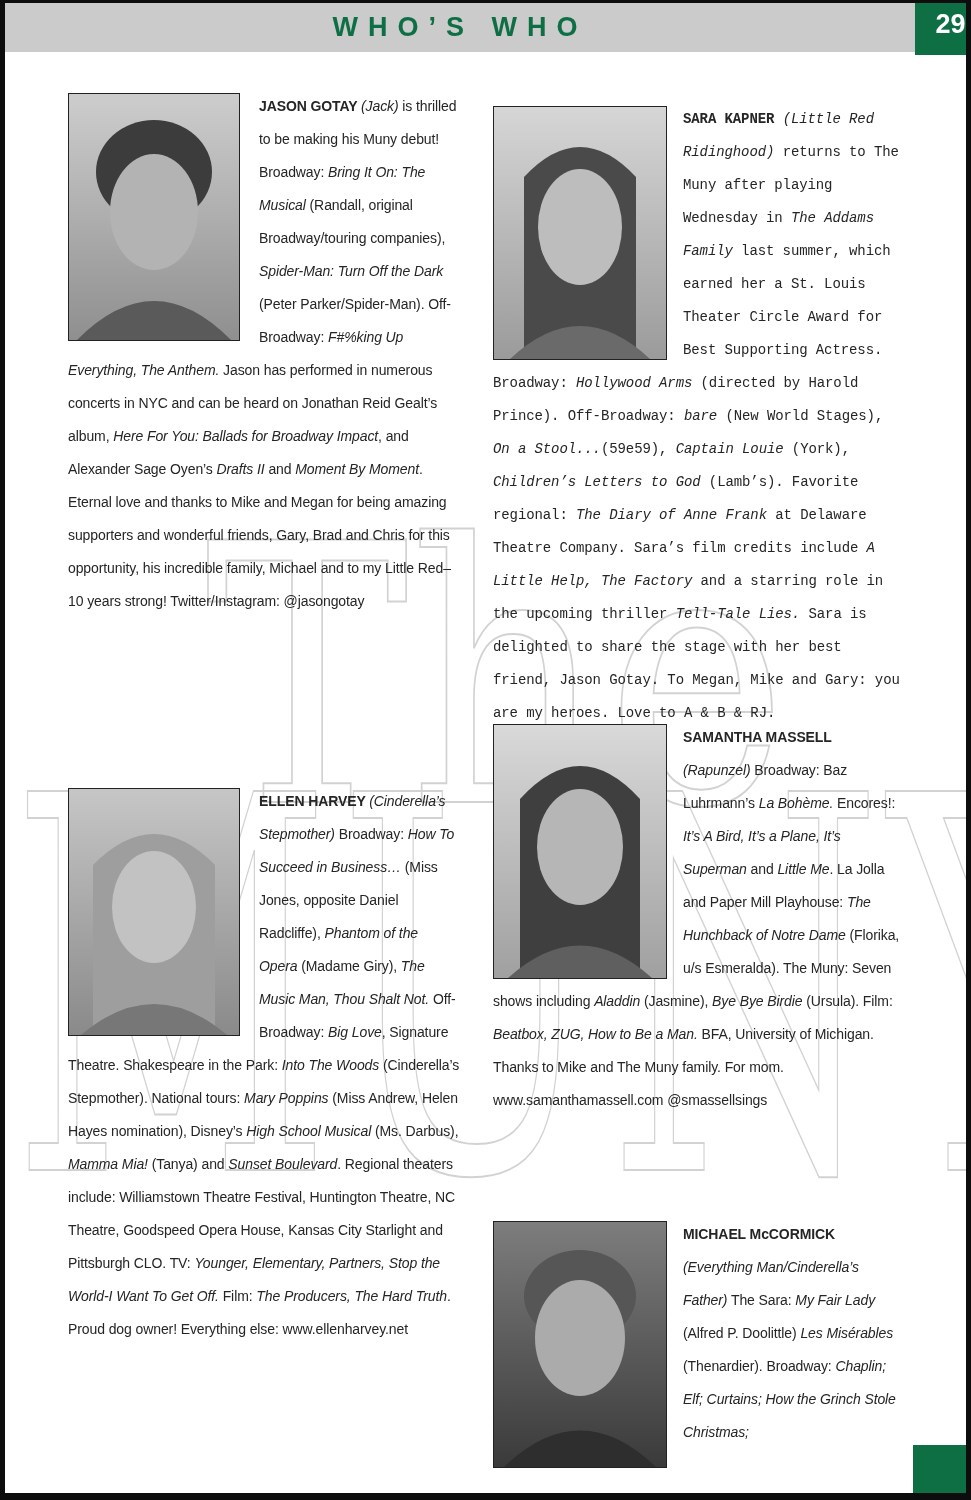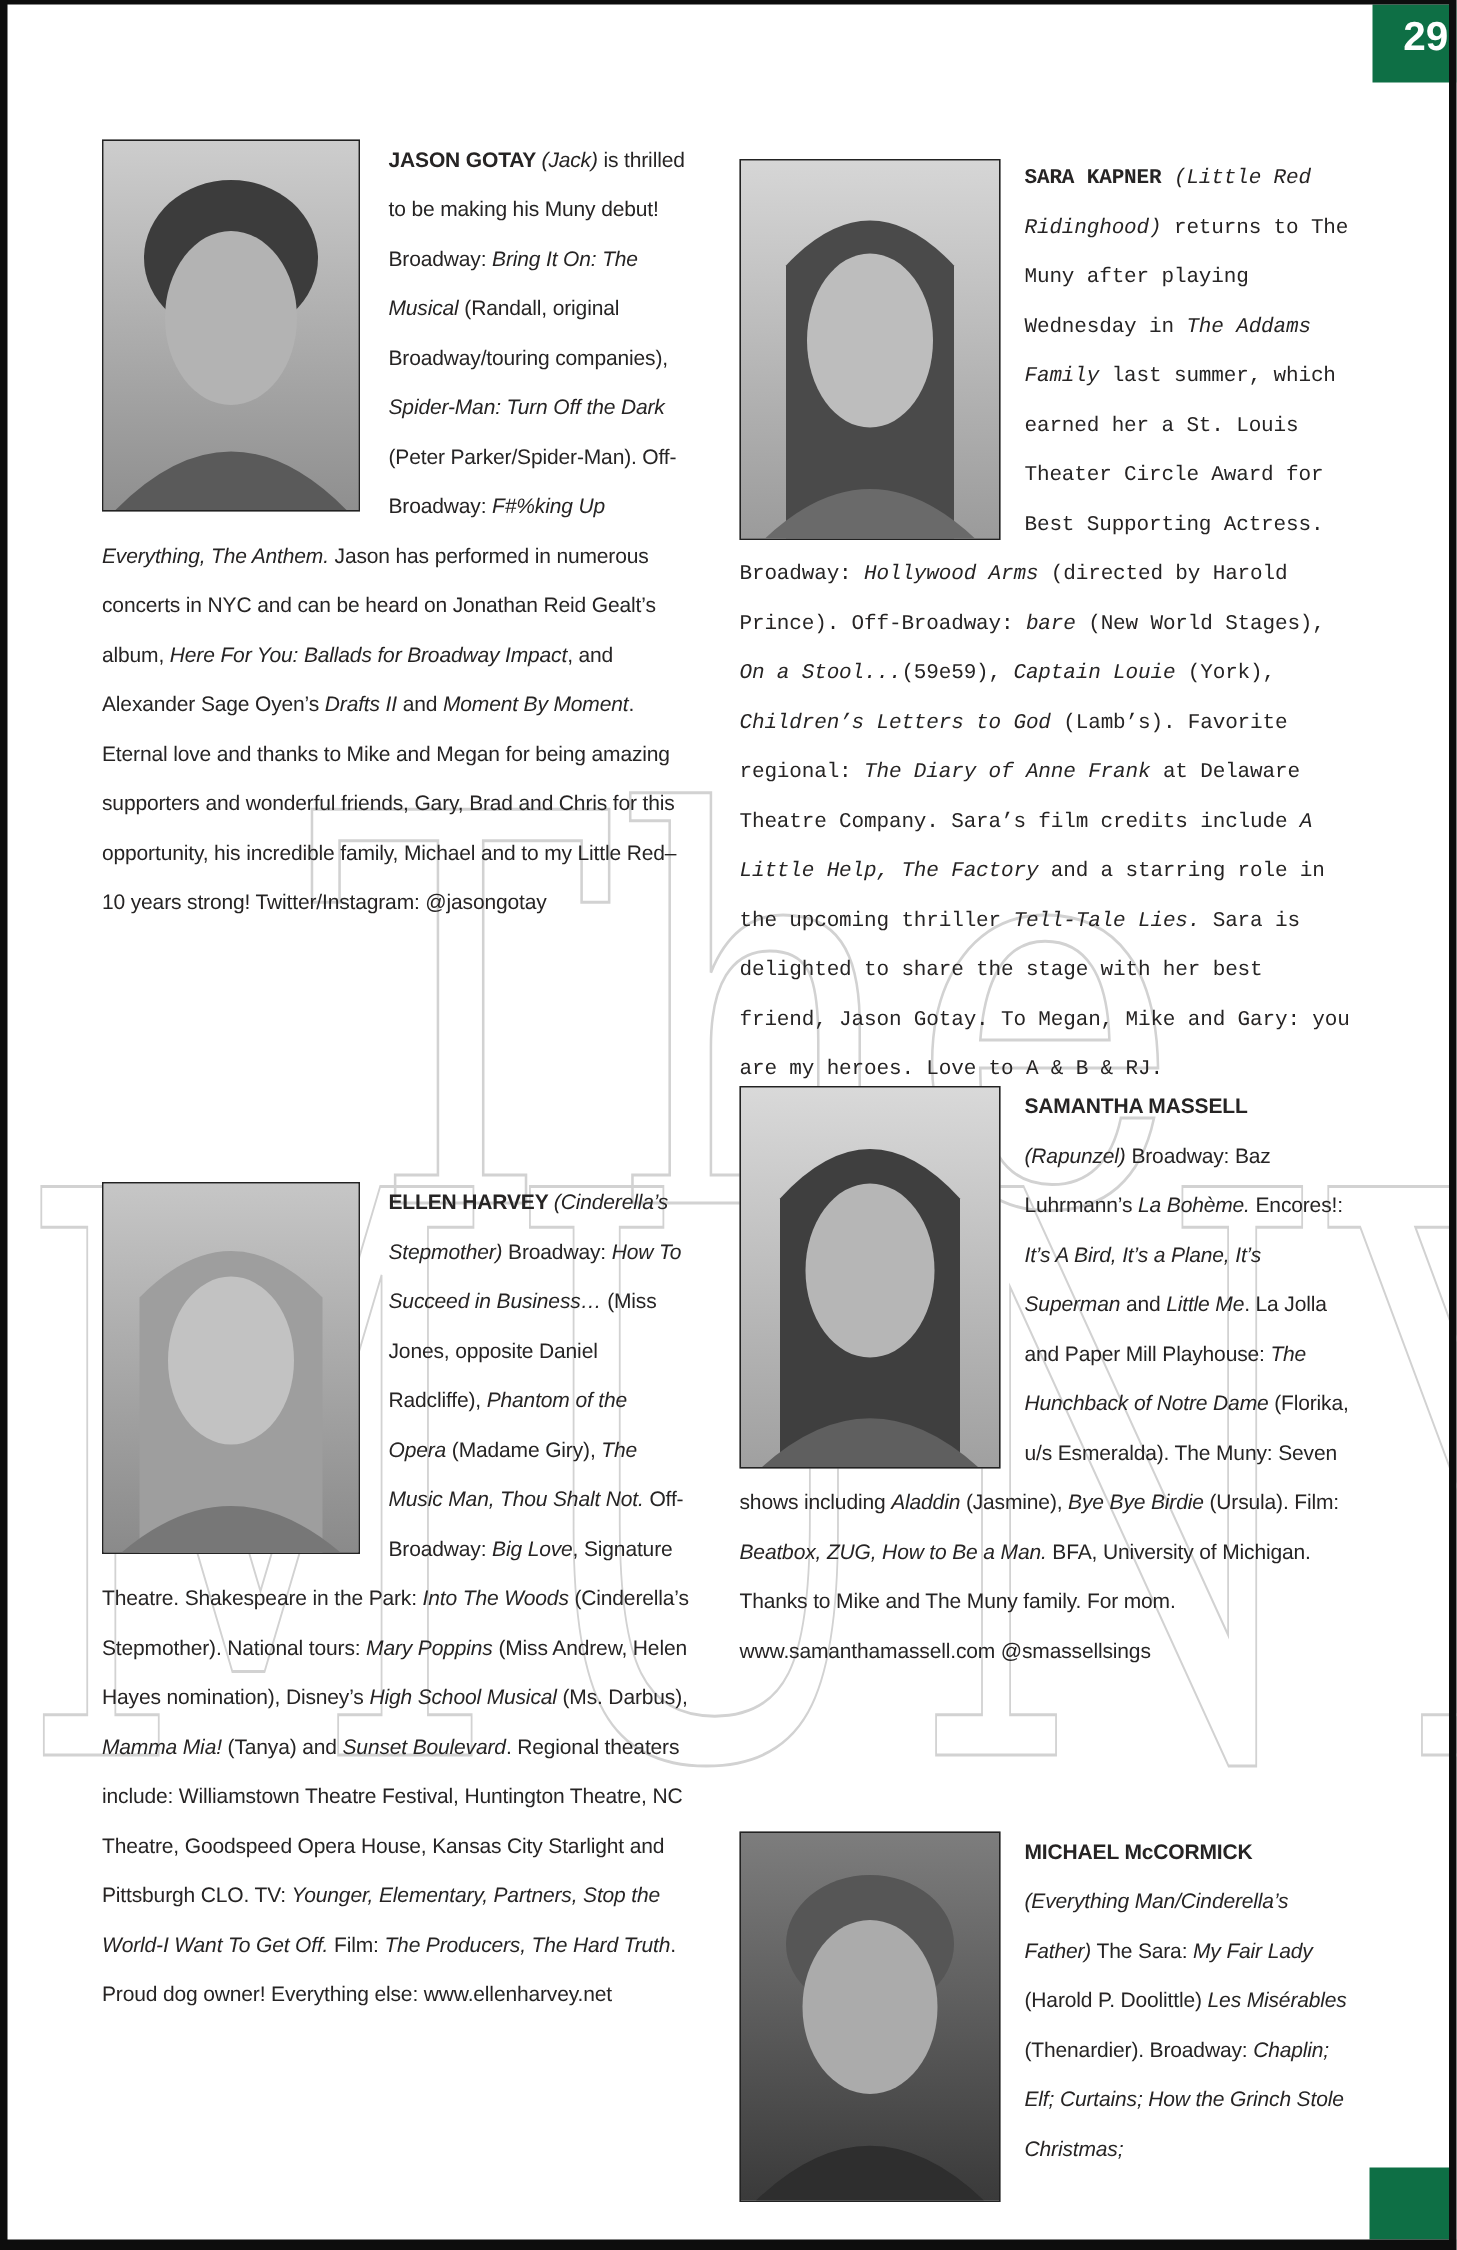--- a/index.html
+++ b/index.html
@@ -74,20 +74,23 @@
 </head>
 <body>
 
 <div class="page">
 
   <div class="edge edge-top"></div>
   <div class="edge edge-left"></div>
   <div class="edge edge-right"></div>
   <div class="edge edge-bottom"></div>
 
+  <div class="headerbar">
+    <span class="header-title">WHO’S WHO</span>
+  </div>
   <div class="pagenumbox">
     <span class="pagenum">29</span>
   </div>
 
   <div class="corner-green"></div>
 
   <div class="watermark">
     <span class="wm wm-line1">The</span>
     <span class="wm wm-line2">MUNY</span>
   </div>
@@ -172,16 +175,16 @@
           <stop offset="0" stop-color="#7d7d7d"></stop>
               <stop offset="1" stop-color="#3a3a3a"></stop>
         </linearGradient>
           </defs>
         <rect width="172" height="245" fill="url(#g5)"></rect>
         <ellipse cx="86" cy="74" rx="56" ry="46" fill="#565656"></ellipse>
         <ellipse cx="86" cy="116" rx="45" ry="58" fill="#ababab"></ellipse>
         <path d="M10,245 Q86,172 162,245 Z" fill="#2e2e2e"></path>
       </svg>
     </div>
-    <p class="biotext"><b>MICHAEL McCORMICK </b><i>(Everything Man/Cinderella’s Father)</i><span> The Sara: </span><i>My Fair Lady</i><span> (Harold P. Doolittle) </span><i>Les Misérables</i><span> (Thenardier). Broadway: </span><i>Chaplin; Elf; Curtains; How the Grinch Stole Christmas;</i></p>
+    <p class="biotext"><b>MICHAEL McCORMICK </b><i>(Everything Man/Cinderella’s Father)</i><span> The Sara: </span><i>My Fair Lady</i><span> (Alfred P. Doolittle) </span><i>Les Misérables</i><span> (Thenardier). Broadway: </span><i>Chaplin; Elf; Curtains; How the Grinch Stole Christmas;</i></p>
   </article>
 
 </div>
 
 </body></html>

